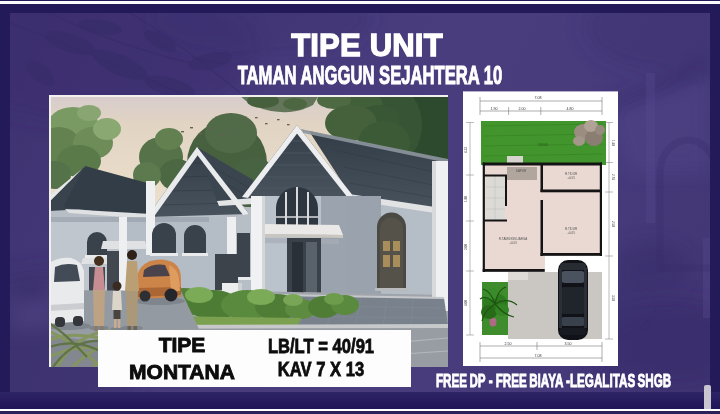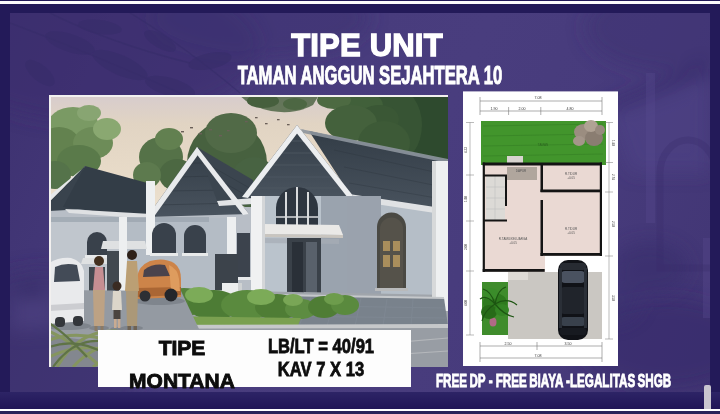--- a/index.html
+++ b/index.html
@@ -535,21 +535,21 @@
     <text x="4" y="215" transform="rotate(-90 4 215)" text-anchor="middle">4.00</text>
     <text x="149" y="55" transform="rotate(90 149 55)" text-anchor="middle">1.80</text>
     <text x="149" y="89" transform="rotate(90 149 89)" text-anchor="middle">2.78</text>
     <text x="149" y="136" transform="rotate(90 149 136)" text-anchor="middle">2.50</text>
     <text x="149" y="210" transform="rotate(90 149 210)" text-anchor="middle">3.50</text>
   </g>
 </svg>
 
 <div class="abs" style="left:98px;top:330px;width:313px;height:57px;background:#fdfdfd;"></div>
 <div class="abs" style="left:98px;top:331px;width:168px;text-align:center;color:#0d0d0d;
-  font-size:21px;font-weight:bold;line-height:33px;-webkit-text-stroke:0.9px #0d0d0d;">TIPE<br>MONTANA</div>
+  font-size:21px;font-weight:bold;line-height:27px;-webkit-text-stroke:0.9px #0d0d0d;">TIPE<br>MONTANA</div>
 <div class="abs" style="left:246px;top:334px;width:150px;text-align:center;color:#0d0d0d;
   font-size:21px;font-weight:bold;line-height:23px;transform:scaleX(0.79);-webkit-text-stroke:0.8px #0d0d0d;">LB/LT = 40/91<br>KAV 7 X 13</div>
 
 <div class="abs" style="left:436px;top:370px;color:#fff;font-size:18.5px;white-space:nowrap;
   font-weight:bold;transform:scaleX(0.63);transform-origin:left;-webkit-text-stroke:0.9px #fff;">FREE DP - FREE BIAYA -LEGALITAS SHGB</div>
 
 <div class="abs" style="left:0;top:392px;width:720px;height:22px;background:linear-gradient(#2d2466,#1d1152);"></div>
 
 <div class="abs" style="left:704px;top:385px;width:7px;height:29px;background:#c9c6cf;border-radius:2px 2px 0 0;"></div>
 

